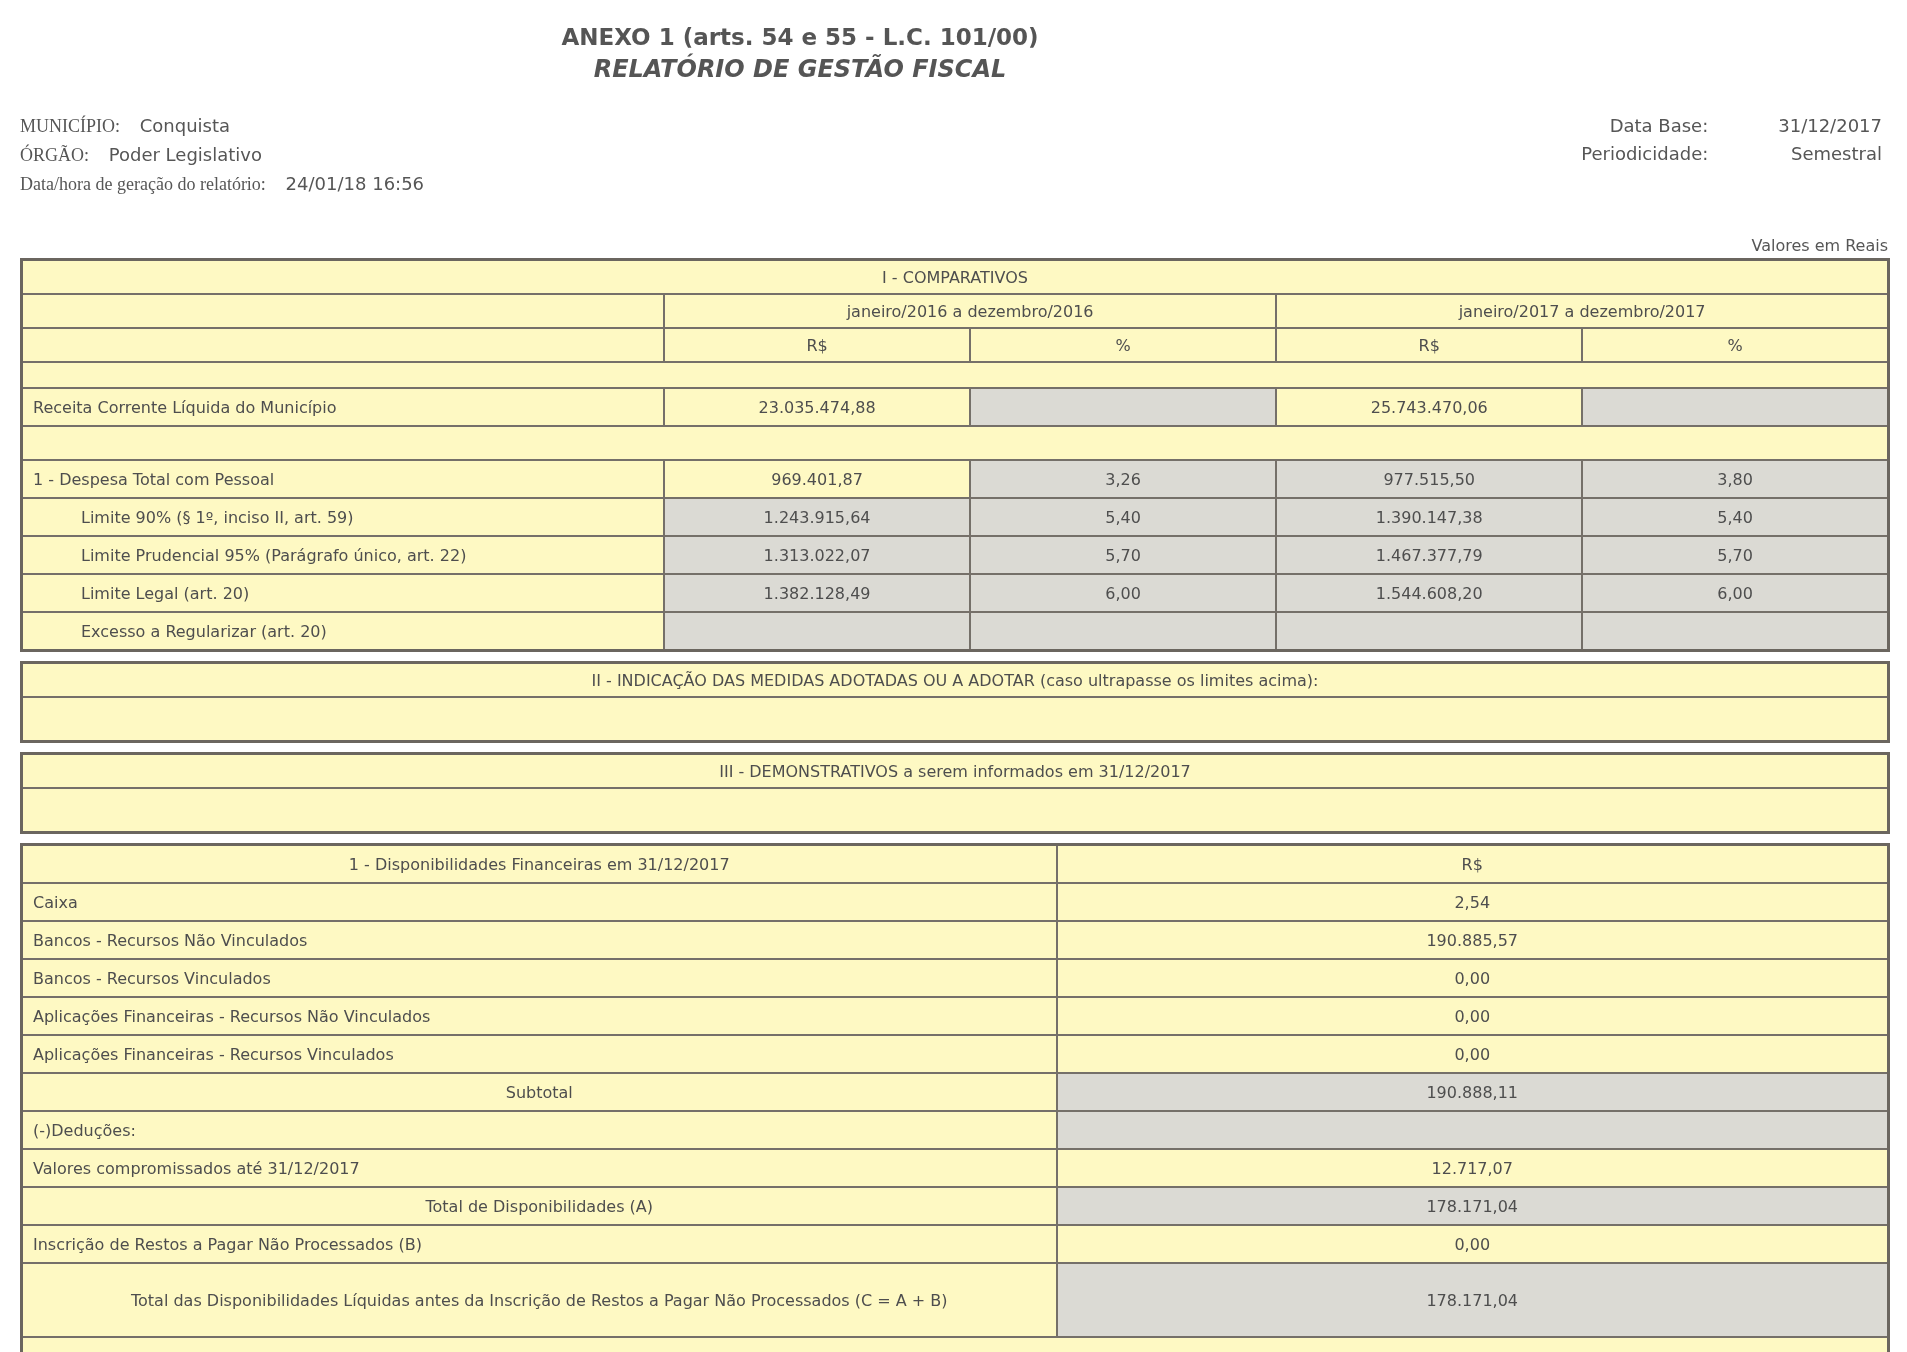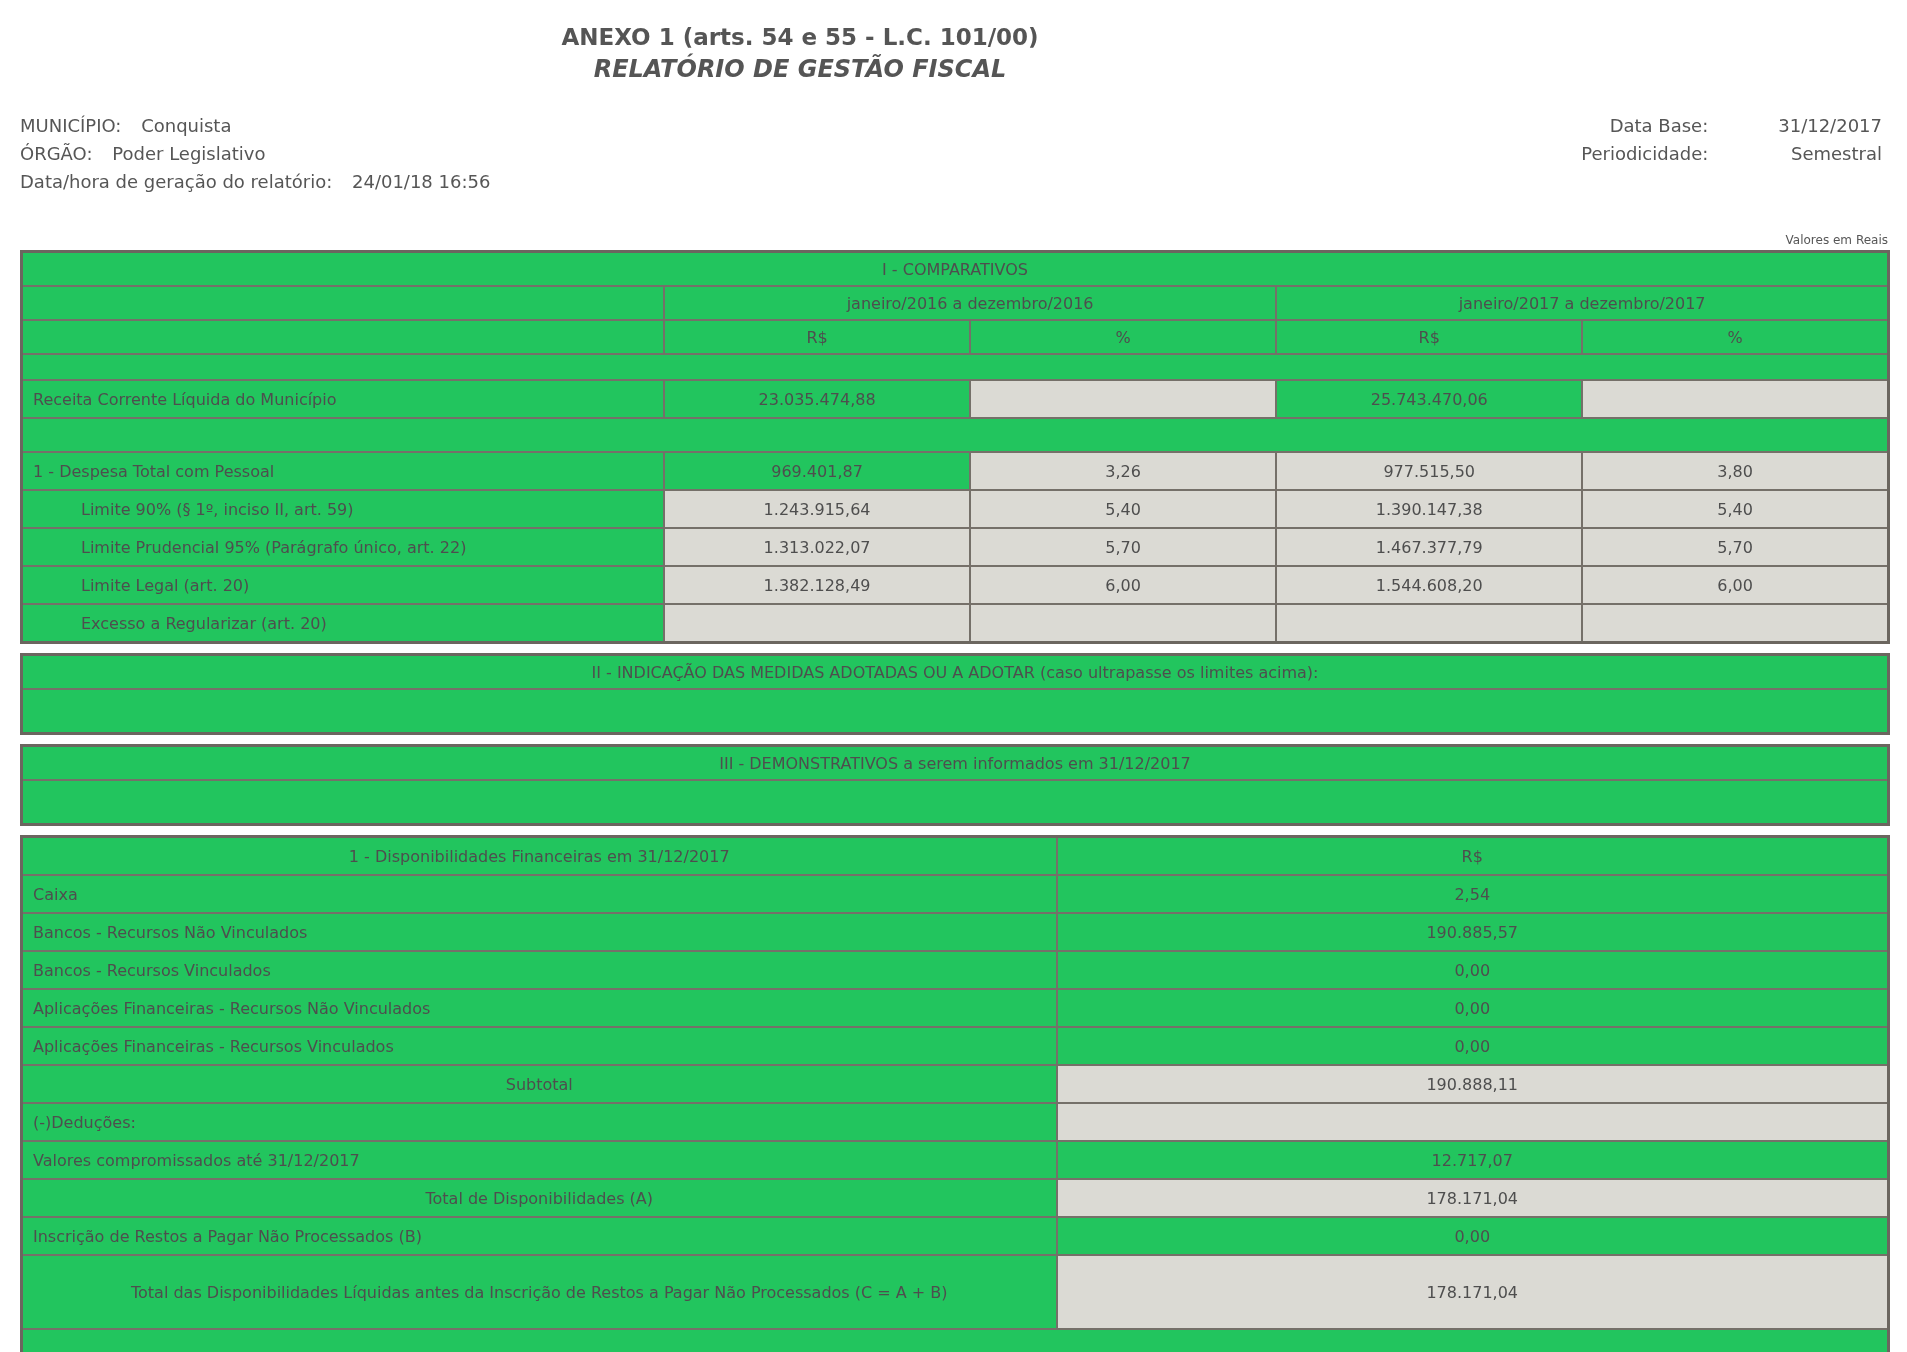--- a/index.html
+++ b/index.html
@@ -11,30 +11,30 @@
   }
   .page{position:relative;width:1870px;margin:0 auto 0 20px;padding-top:22px;}
 
   
   .doc-title{text-align:center;line-height:1.35;margin-right:310px;}
   .doc-title .t1{font-size:23px;font-weight:bold;color:#555;}
   .doc-title .t2{font-size:24px;font-weight:bold;font-style:italic;color:#555;}
 
   .meta{display:flex;justify-content:space-between;margin-top:30px;font-size:18px;color:#565656;}
   .meta-left .line{margin-bottom:7px;white-space:nowrap;}
-  .meta-left .lbl{margin-right:14px;}
+  .meta-left .lbl{margin-right:14px;font-family:Liberation Serif, serif;}
   .meta-left .gen-val{}
   .meta-right{text-align:right;margin-right:8px;}
   .meta-right .line{margin-bottom:7px;white-space:nowrap;}
   .meta-right .val{display:inline-block;min-width:150px;text-align:right;margin-left:18px;}
 
-  .valores{ text-align:right;font-size:12px;color:#565656;margin:34px 2px 3px 0;}
-
-  
-  table{border-collapse:collapse;table-layout:fixed;width:1870px;background:#22c55e;}
+  .valores{ text-align:right;font-size:16px;color:#565656;margin:34px 2px 3px 0;}
+
+  
+  table{border-collapse:collapse;table-layout:fixed;width:1870px;background:#fef9c3;}
   td{
     border:2px solid #757069;
     font-size:16px;color:#4e4e4e;
     padding:0 10px;height:36px;
     overflow:hidden;white-space:nowrap;
   }
   table{border:3px solid #6b665f;}
   .shade{background:#dbdad4;}
   .center{text-align:center;}
   .right{text-align:center;}

